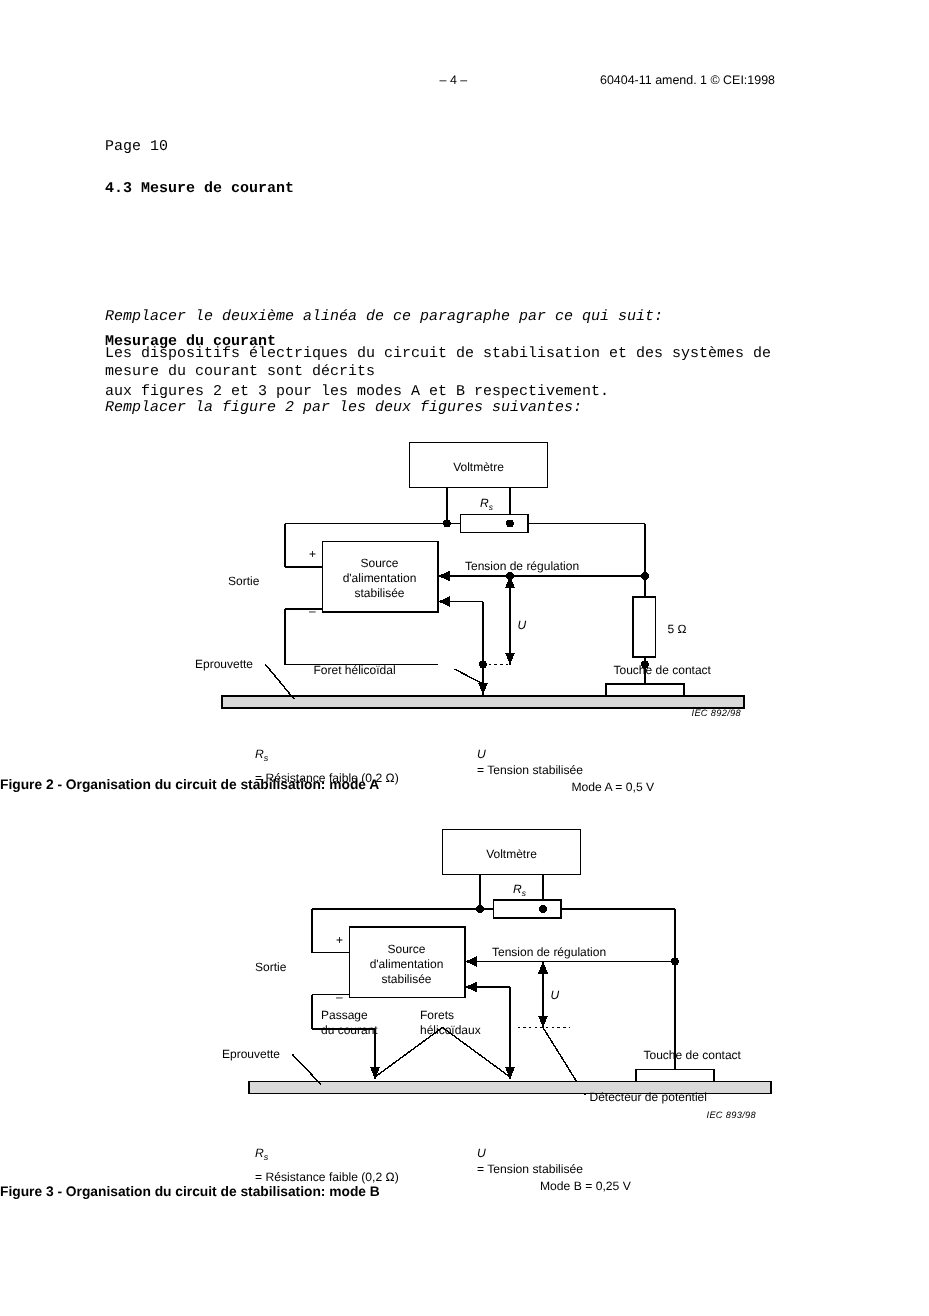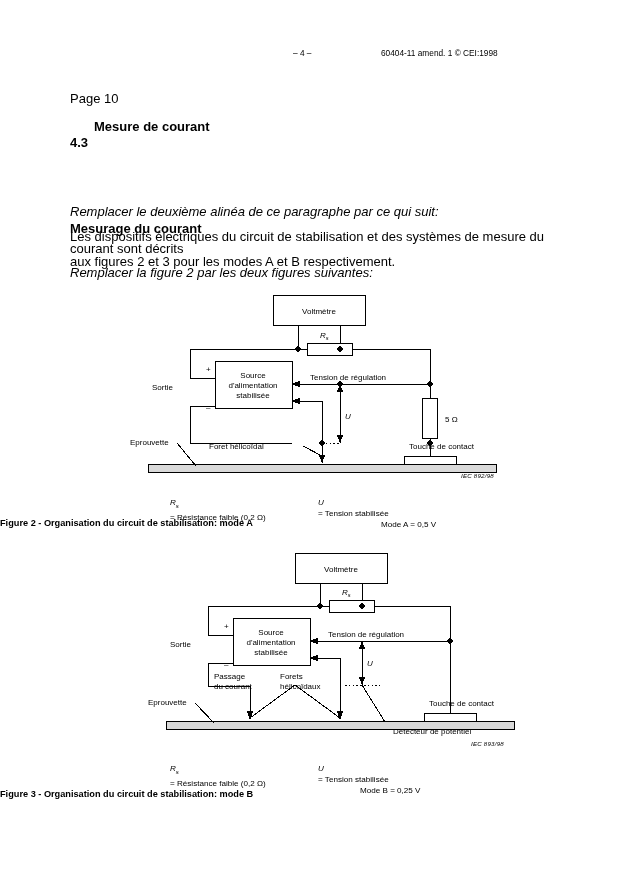--- a/index.html
+++ b/index.html
@@ -4,24 +4,24 @@
 <style>
   html,body{margin:0;padding:0;background:#fff;}
   body{width:619px;height:877px;position:relative;
        font-family:"Liberation Sans",sans-serif;color:#000;
        -webkit-font-smoothing:antialiased;}
   .page{position:absolute;inset:0;}
 
   
   .runhead{position:absolute;top:48px;left:0;width:619px;font-size:8.3px;}
   .runhead .pageno{position:absolute;left:293px;}
-  .runhead .docref{position:absolute;left:381px;white-space:nowrap;}
-
-  
-  .txt{position:absolute;font-size:13px;line-height:12.4px;white-space:pre-line;}
+  .runhead .docref{position:absolute;left:400px;white-space:nowrap;}
+
+  
+  .txt{position:absolute;font-size:10px;line-height:12.4px;white-space:pre-line;font-family:Liberation Mono, monospace;}
   .b{font-weight:bold;}
   .i{font-style:italic;}
 
   
   .fig{position:absolute;left:0;width:619px;}
   .fig svg{display:block;}
 
   .cap{position:absolute;width:619px;
        font-size:9.2px;font-weight:bold;}
 
@@ -34,21 +34,21 @@
 
 <div class="page">
 
   <div class="runhead">
     <span class="pageno">– 4 –</span>
     <span class="docref">60404-11 amend. 1 © CEI:1998</span>
   </div>
 
   <div class="txt" style="top:93px;left:70px;">Page 10</div>
 
-  <div class="txt b" style="top:121px;left:70px;margin-top:16px;">4.3</div>
+  <div class="txt b" style="top:121px;left:70px;">4.3</div>
   <div class="txt b" style="top:121px;left:94px;">Mesure de courant</div>
 
 
   <div class="txt b" style="top:178px;left:70px;margin-top:45px;">Mesurage du courant</div>
 
   <div class="txt i" style="top:206px;left:70px;">Remplacer le deuxième alinéa de ce paragraphe par ce qui suit:</div>
 
   <div class="txt" style="top:231px;left:70px;width:480px;">Les dispositifs électriques du circuit de stabilisation et des systèmes de mesure du courant sont décrits
 aux figures 2 et 3 pour les modes A et B respectivement.</div>
 

